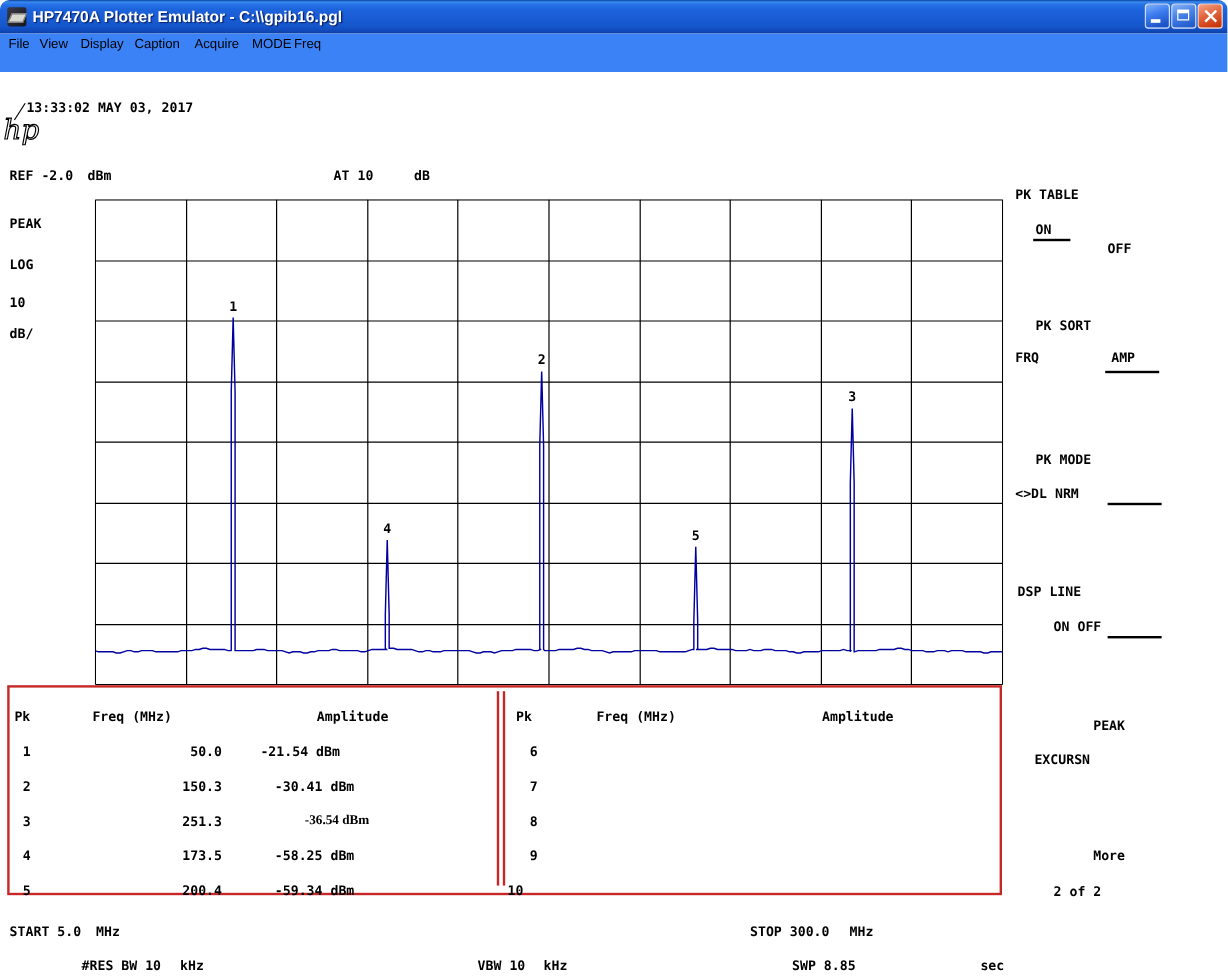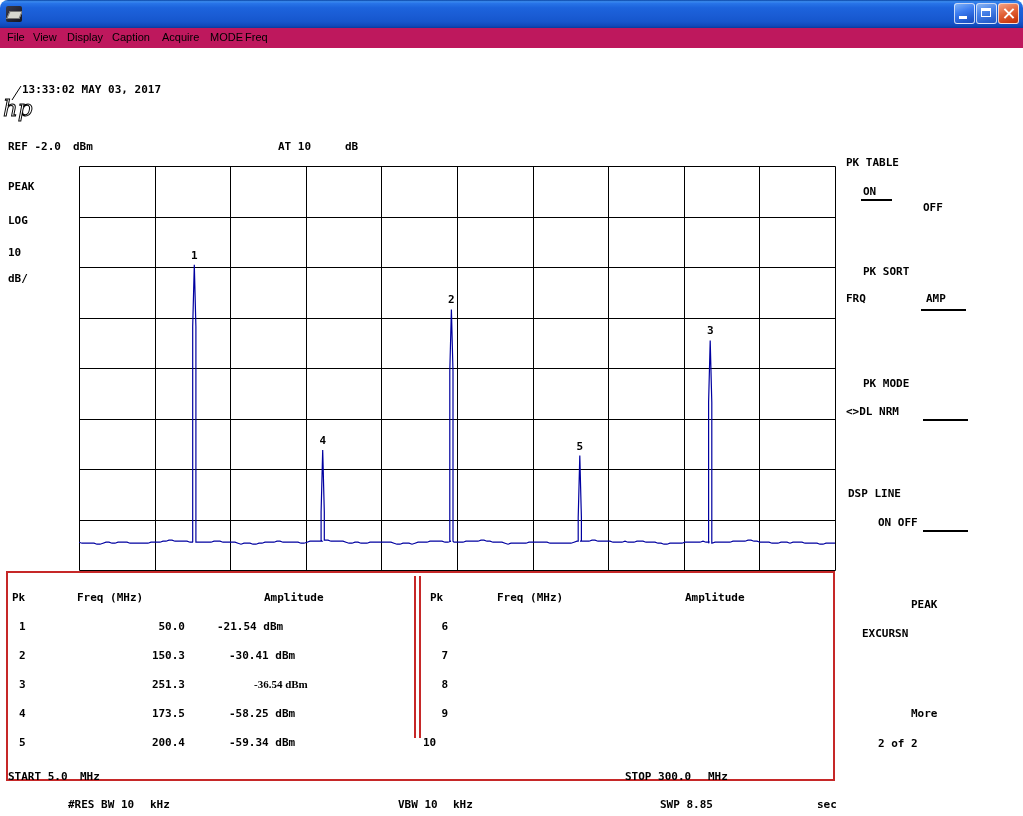--- a/index.html
+++ b/index.html
@@ -28,37 +28,37 @@
   }
   .wbtn{position:absolute;top:3px;width:21px;height:21px;border-radius:3px;border:1px solid rgba(255,255,255,.75);box-sizing:border-box;}
   .wbtn.minb{left:954px;background:linear-gradient(160deg,#7fb1f7 0%,#3c7cf0 40%,#2058cc 80%,#1b4cc0 100%);}
   .wbtn.maxb{left:976px;background:linear-gradient(160deg,#8ab4f2 0%,#4a84ea 40%,#2a62d0 80%,#2458c4 100%);}
   .wbtn.closeb{left:998px;background:linear-gradient(160deg,#f4a284 0%,#e2633a 45%,#cc3a10 85%,#b83208 100%);}
   .glyph-min{position:absolute;left:4px;bottom:4px;width:8px;height:3px;background:#fff;}
   .glyph-max{position:absolute;left:4px;top:4px;width:10px;height:9px;border:1px solid #fff;border-top:3px solid #fff;box-sizing:border-box;}
   .glyph-close{position:absolute;left:9px;top:3px;width:2px;height:13px;background:#fff;transform:rotate(45deg);}
   .glyph-close2{position:absolute;left:9px;top:3px;width:2px;height:13px;background:#fff;transform:rotate(-45deg);}
   
-  .menubar{position:absolute;left:0;top:28px;width:1023px;height:20px;background:#be185d;}
+  .menubar{position:absolute;left:0;top:28px;width:1023px;height:32px;background:#3b82f6;}
   .menu-item{position:absolute;top:3px;font-size:11px;color:#000;cursor:default;}
   
   .ptx{
     position:absolute;font-family:"DejaVu Sans Mono", monospace;
     font-weight:bold;font-size:11px;line-height:11px;color:#000;white-space:pre;
   }
   .uline{position:absolute;height:2px;background:#000;}
   
   #grid-area{position:absolute;left:79px;top:166px;width:757px;height:405px;}
   .pklbl{
     position:absolute;width:16px;text-align:center;
     font-family:"DejaVu Sans Mono", monospace;font-weight:bold;font-size:11px;color:#000;
   }
   
   .pktable{
-    position:absolute;left:6px;top:571px;width:829px;height:210px;
+    position:absolute;left:6px;top:571px;width:829px;height:175px;
     border:2px solid #C62828;box-sizing:border-box;
   }
   .pktable .divider{
     position:absolute;left:406px;top:3px;width:3px;height:162px;
     border-left:2px solid #C62828;border-right:2px solid #C62828;box-sizing:content-box;background:#fff;
   }
   .hrow{top:19px;}
   .rt0{top:48px;}.rt1{top:77px;}.rt2{top:106px;}.rt3{top:135px;}.rt4{top:164px;}
   .c-pk{left:11px;width:14px;}
   .c-freq{left:107px;width:70px;text-align:right;}
@@ -69,20 +69,21 @@
   .rc-freq{left:489px;width:70px;}
   .rc-amp{left:677px;}
 </style>
 </head>
 <body>
 
 <div class="titlebar">
   <div class="win-icon">
       <div class="plotter"></div>
     </div>
+  <span class="title-text">HP7470A Plotter Emulator - C:\\gpib16.pgl</span>
   <div class="wbtn minb">
       <div class="glyph-min"></div>
     </div>
   <div class="wbtn maxb">
       <div class="glyph-max"></div>
     </div>
   <div class="wbtn closeb">
       <div class="glyph-close"></div>
       <div class="glyph-close2"></div>
     </div>

